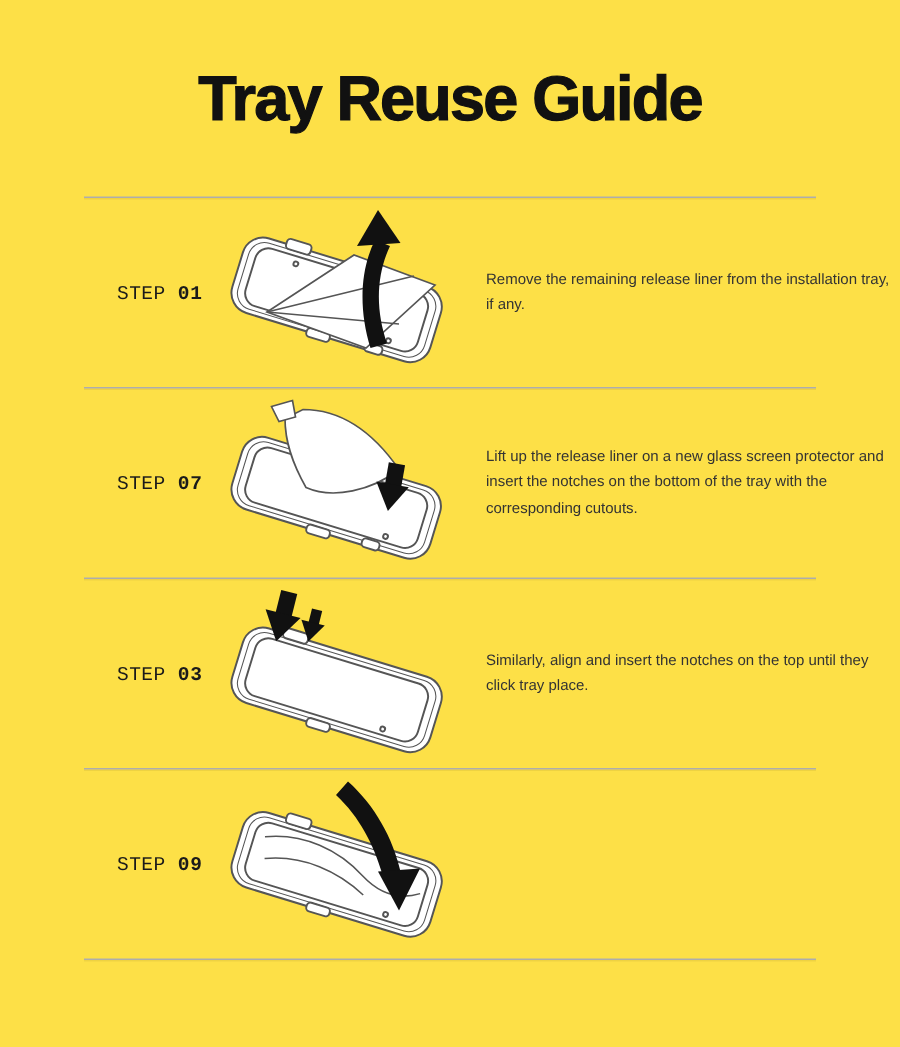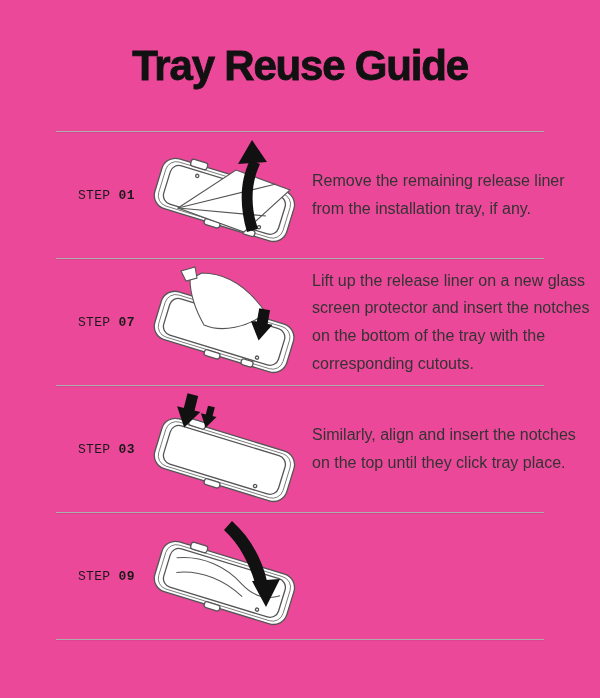--- a/index.html
+++ b/index.html
@@ -1,20 +1,20 @@
 <!DOCTYPE html>
 <html><head>
 <meta charset="utf-8">
 <style>
   html, body { margin: 0; padding: 0; background: #ffffff; }
   .page {
     position: relative;
     width: 600px;
     height: 698px;
-    background: #ec4899;
+    background: #fde047;
     font-family: "Liberation Sans", sans-serif;
     color: #222;
     overflow: hidden;
   }
   .title-block {
     height: 131px;
     display: flex;
     align-items: center;
     justify-content: center;
   }
@@ -53,23 +53,23 @@
   }
   .step-illustration {
     width: 150px;
     height: 122px;
     flex: none;
     display: flex;
     align-items: center;
     justify-content: center;
   }
   .step-desc {
-    margin-left: 12px;
+    margin-left: 24px;
     width: 286px;
-    font-size: 16px;
+    font-size: 10px;
     line-height: 1.72;
     color: #333333;
   }
   svg { display: block; }
 </style>
 </head>
 <body>
 
 <div class="page">
 

